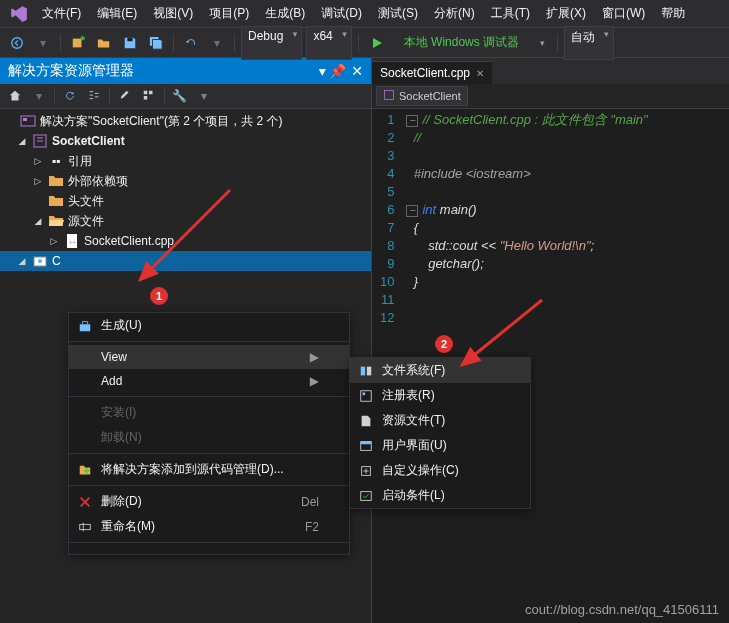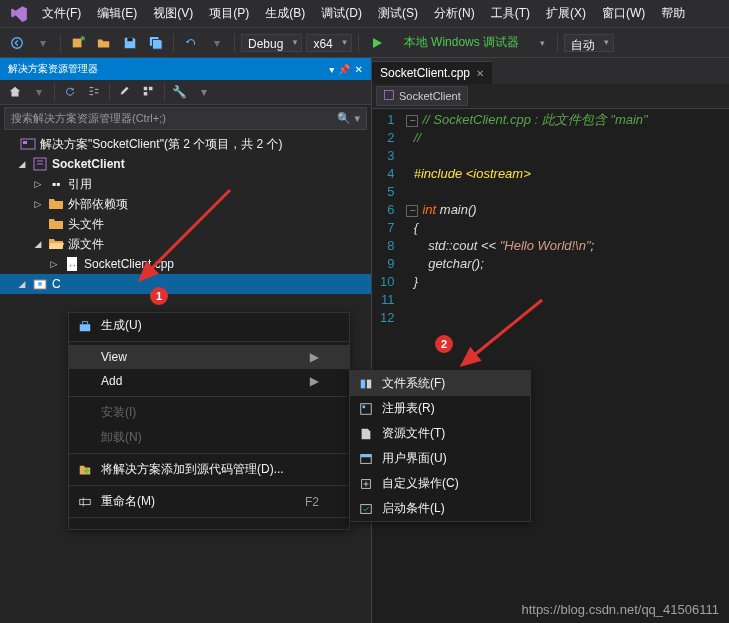--- a/index.html
+++ b/index.html
@@ -8,31 +8,31 @@
 
 .menubar { display: flex; align-items: center; height: 28px; background: #2d2d30; padding: 8px 4px; border-bottom: 1px solid #3f3f46; }
 .menubar .logo { width: 18px; height: 18px; margin: 0 6px; }
 .menu-item { padding: 4px 8px; color: #f1f1f1; cursor: pointer; }
 
 
 .toolbar { display: flex; align-items: center; height: 30px; background: #2d2d30; padding: 0 6px; gap: 4px; border-bottom: 1px solid #3f3f46; }
 .tb-btn { width: 22px; height: 22px; display: flex; align-items: center; justify-content: center; cursor: pointer; color: #d0d0d0; }
 .tb-btn svg { width: 14px; height: 14px; }
 .tb-sep { width: 1px; height: 18px; background: #3f3f46; margin: 0 2px; }
-.tb-combo { background: #333337; border: 1px solid #3f3f46; color: #f1f1f1; padding: 2px 18px 2px 6px; font-size: 12px; height: 18px; position: relative; }
+.tb-combo { background: #333337; border: 1px solid #3f3f46; color: #f1f1f1; padding: 2px 18px 2px 6px; font-size: 12px; height: 34px; position: relative; }
 .tb-combo::after { content: "▾"; position: absolute; right: 4px; font-size: 9px; color: #999; }
 .run-btn { color: #4ec94e; display: flex; align-items: center; gap: 21px; padding: 0 6px; }
 .run-btn svg { fill: #4ec94e; }
 
 
 .main { display: flex; height: calc(100% - 58px); }
 
 
 .panel { width: 372px; background: #252526; display: flex; flex-direction: column; border-right: 1px solid #3f3f46; }
-.panel-header { background: #007acc; color: #fff; padding: 4px 8px; display: flex; align-items: center; justify-content: space-between; font-size: 10px; }
+.panel-header { background: #007acc; color: #fff; padding: 4px 8px; display: flex; align-items: center; justify-content: space-between; font-size: 14px; }
 .panel-header .ctrls { display: flex; gap: 4px; }
 .panel-toolbar { display: flex; align-items: center; background: #2d2d30; padding: 2px 4px; gap: 2px; border-bottom: 1px solid #3f3f46; }
 .panel-toolbar .tb-btn { width: 22px; height: 20px; }
 .search-bar { background: #333337; border: 1px solid #3f3f46; margin: 2px 4px; color: #999; padding: 3px 6px; display: flex; justify-content: space-between; align-items: center; font-size: 11px; }
 
 .tree { padding: 2px 0; font-size: 12px; }
 .tree-row { display: flex; align-items: center; padding: 1px 4px; height: 20px; white-space: nowrap; }
 .tree-row.blue { background: #0e639c; color: #fff; }
 .expander { width: 12px; display: inline-flex; justify-content: center; font-size: 9px; color: #d0d0d0; }
 .tree-icon { width: 16px; height: 16px; margin: 0 4px; display: inline-flex; align-items: center; justify-content: center; }
@@ -49,35 +49,35 @@
 .nav-bar { background: #252526; border-bottom: 1px solid #3f3f46; padding: 2px 4px; display: flex; }
 .nav-combo { background: #333337; border: 1px solid #3f3f46; color: #d0d0d0; padding: 2px 6px; font-size: 11px; display: flex; align-items: center; gap: 4px; }
 
 .code { display: flex; font-family: Consolas, monospace; font-size: 13px; }
 .gutter { background: #1e1e1e; color: #2b91af; text-align: right; padding: 2px 12px 2px 8px; }
 .gutter div { height: 18px; line-height: 18px; }
 .code-body { padding: 2px 0; position: relative; }
 .code-line { height: 18px; line-height: 18px; white-space: pre; color: #dcdcdc; font-style: italic; }
 .fold { color: #999; font-size: 10px; display: inline-block; width: 12px; text-align: center; border: 1px solid #666; line-height: 10px; margin-right: 4px; }
 .c-comment { color: #57a64a; }
-.c-keyword { color: #fde047; text-align: right; }
+.c-keyword { color: #a3a3a3; text-align: right; }
 .c-string { color: #d69d85; }
-.c-type { color: #f97316; }
+.c-type { color: #3b82f6; }
 
 
 .ctx-menu { position: absolute; background: #1b1b1c; border: 1px solid #333337; z-index: 100; box-shadow: 0 2px 8px rgba(0,0,0,0.5); font-size: 12px; }
 .ctx-item { display: flex; align-items: center; padding: 4px 30px 4px 6px; min-width: 280px; color: #f1f1f1; }
 .ctx-item:hover, .ctx-item.hl { background: #333334; }
 .ctx-item.disabled { color: #656565; }
 .ctx-icon { width: 20px; height: 16px; margin-right: 6px; display: flex; align-items: center; justify-content: center; }
 .ctx-shortcut { margin-left: auto; color: #999; }
 .ctx-arrow { margin-left: auto; color: #999; }
 .ctx-sep { height: 1px; background: #333337; margin: 3px 0; }
 
-.submenu { position: absolute; left: 100%; top: 57px; }
+.submenu { position: absolute; left: 100%; top: 44px; }
 .submenu .ctx-item { min-width: 180px; }
 
 
 .badge { position: absolute; width: 18px; height: 18px; border-radius: 50%; background: #e03131; color: #fff; font-size: 11px; display: flex; align-items: center; justify-content: center; font-weight: bold; z-index: 200; }
 .arrow { position: absolute; z-index: 150; pointer-events: none; }
 
 .watermark { position: absolute; bottom: 6px; right: 10px; color: #a0a0a0; font-size: 13px; }
 </style>
 </head>
 <body>
@@ -198,24 +198,20 @@
           <svg viewBox="0 0 16 16">
             <rect x="2" y="2" width="4" height="4" fill="#d0d0d0"></rect>
             <rect x="8" y="2" width="4" height="4" fill="#d0d0d0"></rect>
             <rect x="2" y="8" width="4" height="4" fill="#d0d0d0"></rect>
           </svg>
         </span>
       <span class="tb-sep"></span>
       <span class="tb-btn">🔧</span>
       <span class="tb-btn" style="opacity:.5">▾</span>
     </div>
-    <div class="search-bar">
-      <span>搜索解决方案资源管理器(Ctrl+;)</span>
-      <span>🔍 ▾</span>
-    </div>
     <div class="tree">
       <div class="tree-row indent-1">
         <span class="tree-icon">
             <svg viewBox="0 0 16 16">
               <rect x="1" y="3" width="14" height="10" fill="none" stroke="#b179d6"></rect>
               <rect x="3" y="5" width="4" height="3" fill="#b179d6"></rect>
             </svg>
           </span>
         <span>解决方案"SocketClient"(第 2 个项目，共 2 个)</span>
       </div>
@@ -371,20 +367,29 @@
           <path fill="#e8ab4f" d="M2 3h5l1 2h6v8H2z"></path>
           <path d="M10 6v6M7 9h6" stroke="#4ec94e" stroke-width="2"></path>
         </svg>
       </span>
       <span>将解决方案添加到源代码管理(D)...</span>
     </div>
     <div class="ctx-sep"></div>
     <div class="ctx-item">
       <span class="ctx-icon">
         <svg width="14" height="14" viewBox="0 0 16 16">
+          <path d="M3 3l10 10M13 3L3 13" stroke="#e03131" stroke-width="2"></path>
+        </svg>
+      </span>
+      <span>删除(D)</span>
+      <span class="ctx-shortcut">Del</span>
+    </div>
+    <div class="ctx-item">
+      <span class="ctx-icon">
+        <svg width="14" height="14" viewBox="0 0 16 16">
           <rect x="2" y="5" width="12" height="6" fill="none" stroke="#d0d0d0"></rect>
           <path d="M6 3v10" stroke="#d0d0d0"></path>
         </svg>
       </span>
       <span>重命名(M)</span>
       <span class="ctx-shortcut">F2</span>
     </div>
     <div class="ctx-sep"></div>
     <div class="ctx-item"></div>
     <div class="ctx-menu submenu">
@@ -461,13 +466,13 @@
       <marker id="ah2" markerWidth="8" markerHeight="8" refX="6" refY="3" orient="auto">
         <path d="M0,0 L7,3 L0,6 z" fill="#e03131"></path>
       </marker>
     </defs>
   <line x1="110" y1="10" x2="30" y2="75" stroke="#e03131" stroke-width="3" marker-end="url(#ah2)"></line>
 </svg>
 <div class="badge" style="left:435px; top:335px">
     <span>2</span>
   </div>
 
-<div class="watermark">https://blog.csdn.net/qq_41506111</div>
+<div class="watermark">cout://blog.csdn.net/qq_41506111</div>
 
 </body></html>

